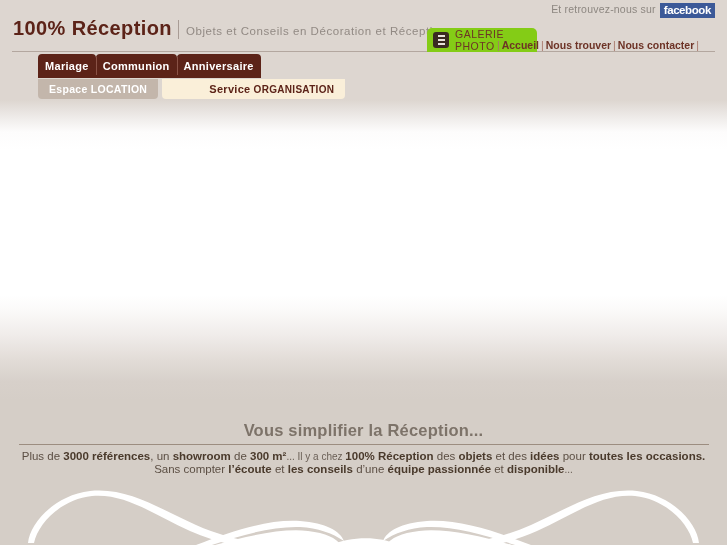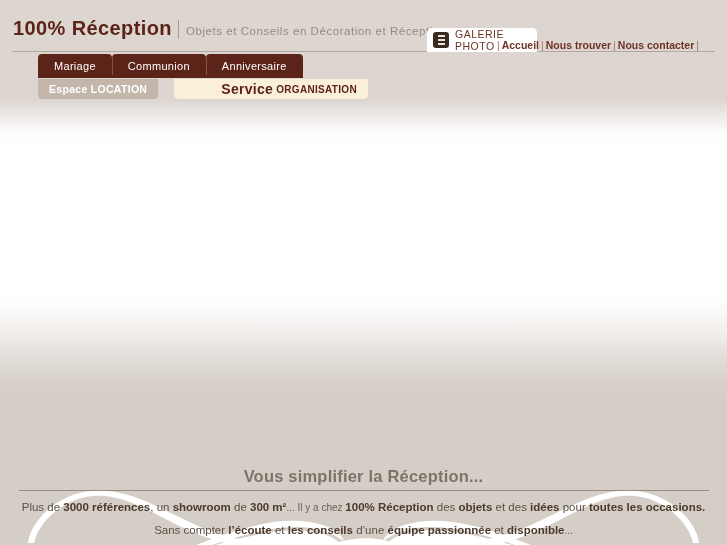--- a/index.html
+++ b/index.html
@@ -58,21 +58,21 @@
     vertical-align:-4px;margin:0 7px 0 6px;
   }
   .logo-sub{
     font-size:11.5px;color:#928a84;letter-spacing:.55px;
     font-family:"Liberation Sans",sans-serif;
   }
 
   
   .galerie-btn{
     position:absolute;left:427px;top:28px;width:110px;height:24px;
-    background:#ffffff;border-radius:5px 5px 0 0;
+    background:#84cc16;border-radius:5px 5px 0 0;
     display:flex;align-items:center;gap:6px;padding-left:6px;
     box-sizing:border-box;cursor:pointer;
   }
   .galerie-icon{
     width:16px;height:16px;border-radius:3px;background:#3a2b22;
     display:flex;align-items:center;justify-content:center;
     flex:0 0 auto;
   }
   .galerie-icon .film{
     width:7px;height:10px;position:relative;
@@ -96,79 +96,81 @@
     background:#b3a79f;z-index:4;
   }
 
   
   .nav-main{
     position:absolute;left:38px;top:54px;height:24px;z-index:6;
     display:flex;align-items:stretch;
   }
   .nav-main .tab{
     background:#5c2318;color:#ffffff;
-    font-size:11px;font-weight:normal;letter-spacing:.3px;
+    font-size:11px;font-weight:bold;letter-spacing:.3px;
     display:flex;align-items:center;justify-content:center;
-    padding:0 16px;cursor:pointer;position:relative;
+    padding:0 7px;cursor:pointer;position:relative;
     border-radius:4px 4px 0 0;
   }
   .nav-main .tab + .tab::before{
     content:"";position:absolute;left:0;top:3px;bottom:3px;width:1px;
     background:#8a5246;
   }
 
   
   .nav-sub{
     position:absolute;left:38px;top:79px;height:20px;z-index:6;
-    display:flex;align-items:stretch;gap:16px;
+    display:flex;align-items:stretch;gap:4px;
   }
   .nav-sub .subtab{
     background:#c3b6ab;color:#ffffff;
     font-size:10.5px;font-weight:bold;letter-spacing:.3px;
     display:flex;align-items:center;justify-content:center;
     padding:0 11px;cursor:pointer;border-radius:0 0 4px 4px;
   }
   .nav-sub .subtab.active{
     background:#faefd9;color:#5c2318;font-weight:bold;font-size:10px;
   }
-  .nav-sub .subtab.active .svc-small{font-size:14px;padding-left:36px;}
+  .nav-sub .subtab.active .svc-small{font-size:11px;padding-left:36px;}
 
   
   .tagline{
     position:absolute;left:0;top:420px;width:727px;z-index:6;
     text-align:center;
-    margin-top:46px;
   }
   .tagline h2{
     margin:0;font-size:16.5px;font-weight:bold;color:#7d7369;
     letter-spacing:.2px;line-height:20px;
   }
   .tagline-rule{
     width:690px;height:1px;background:#9c8d80;margin:4px auto 5px auto;
   }
   .tagline p{
-    margin:0;font-size:11.5px;color:#5c4f44;line-height:23px;
+    margin:0;font-size:11.5px;color:#5c4f44;line-height:13px;
     padding:0 20px;
   }
   .tagline p b{font-weight:bold;color:#4a3a2c;}
   .tagline .small{font-size:10px;color:#6b6057;}
 
   
   .flourish{
     position:absolute;left:0;bottom:0;width:727px;height:80px;z-index:4;
     pointer-events:none;
   }
 </style>
 </head>
 <body>
 
 <div class="page-bg"></div>
 
 <div class="header">
 
+  <div class="social-line">
+    <span>Et retrouvez-nous sur</span><span class="fb-badge">facebook</span>
+  </div>
 
   <div class="logo-wrap">
     <span class="logo-main">100% Réception</span><span class="logo-sep"></span><span class="logo-sub">Objets et Conseils en Décoration et Réceptions</span>
   </div>
 
   <div class="galerie-btn">
     <span class="galerie-icon">
       <span class="film">
           <span></span>
           <span></span>

